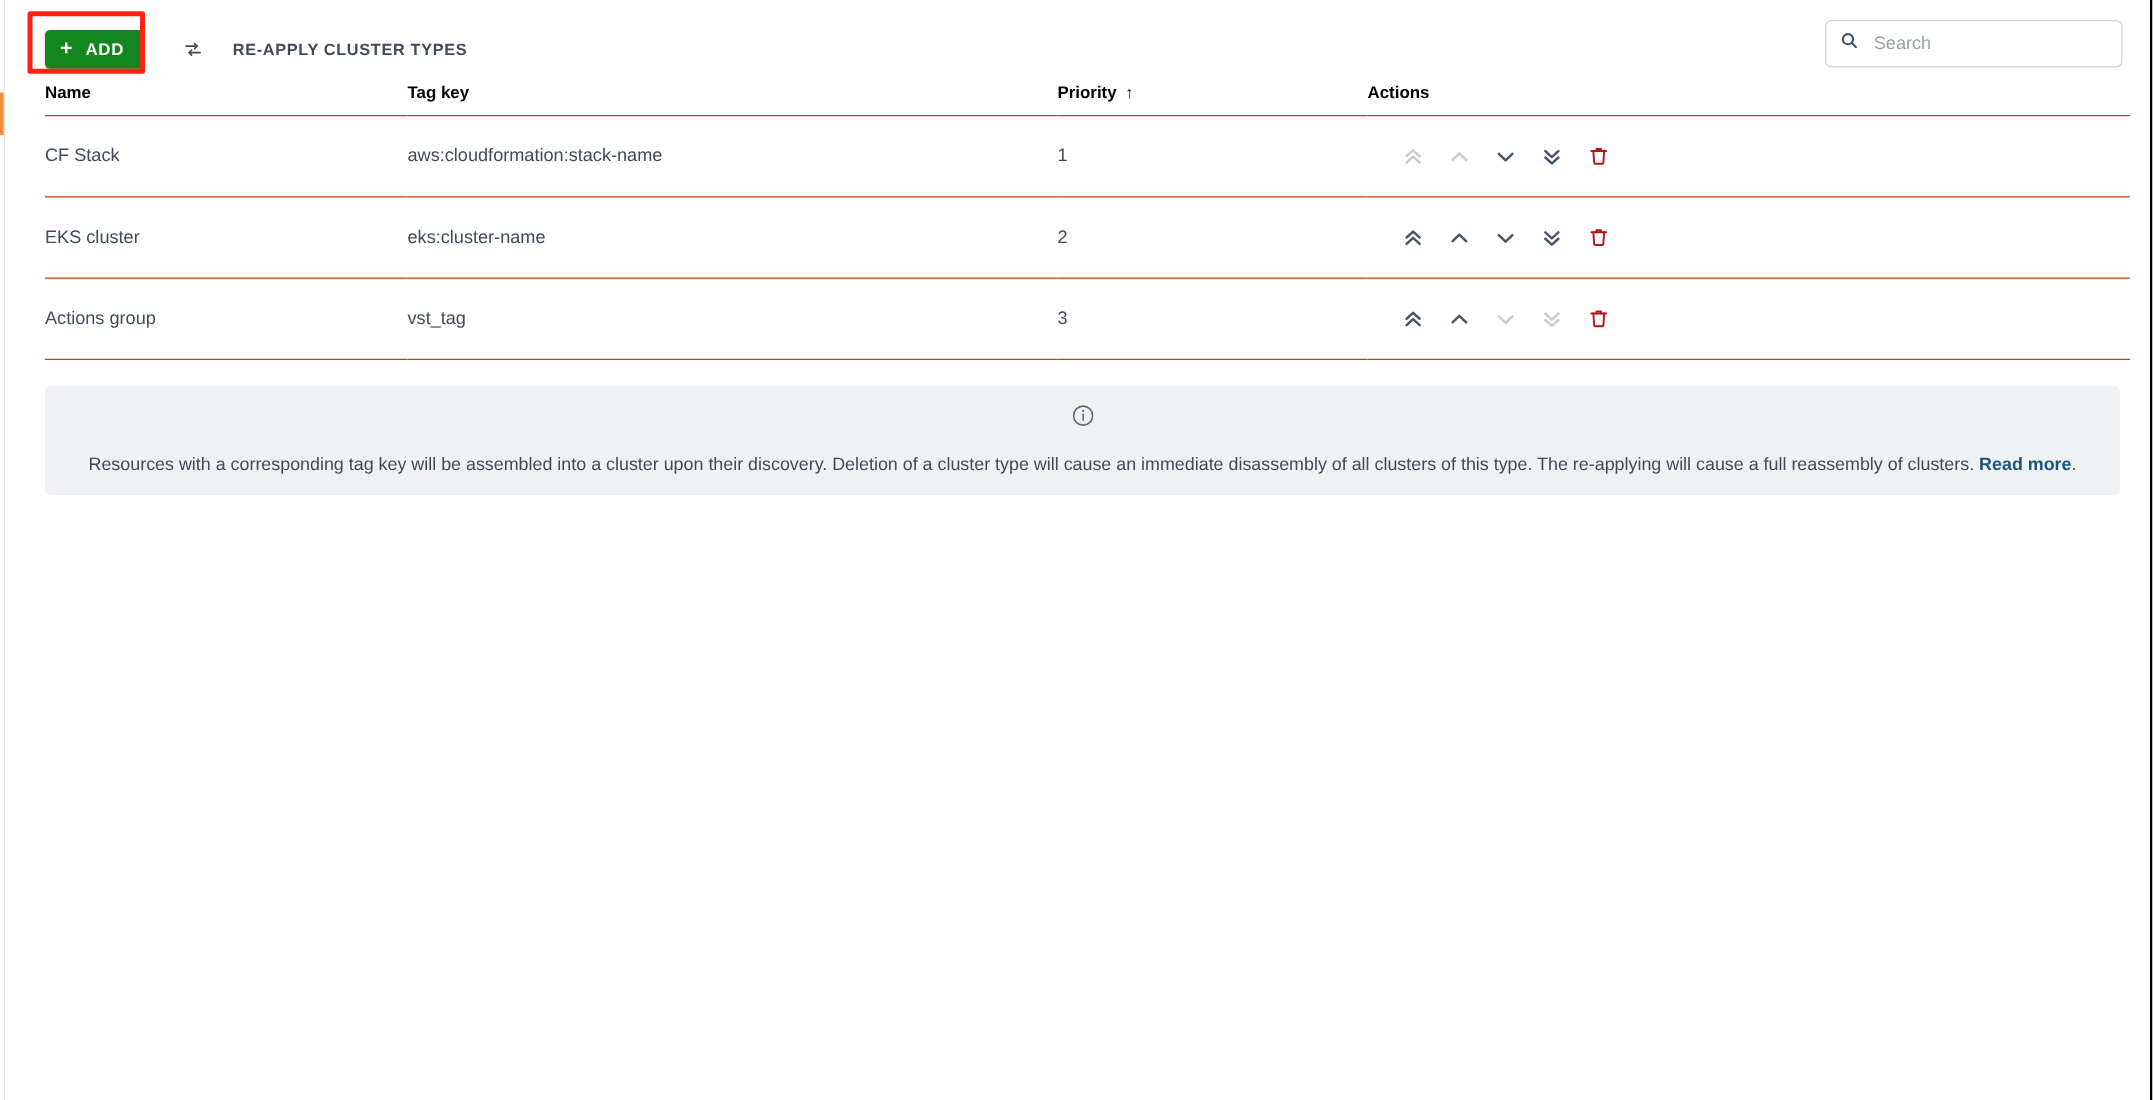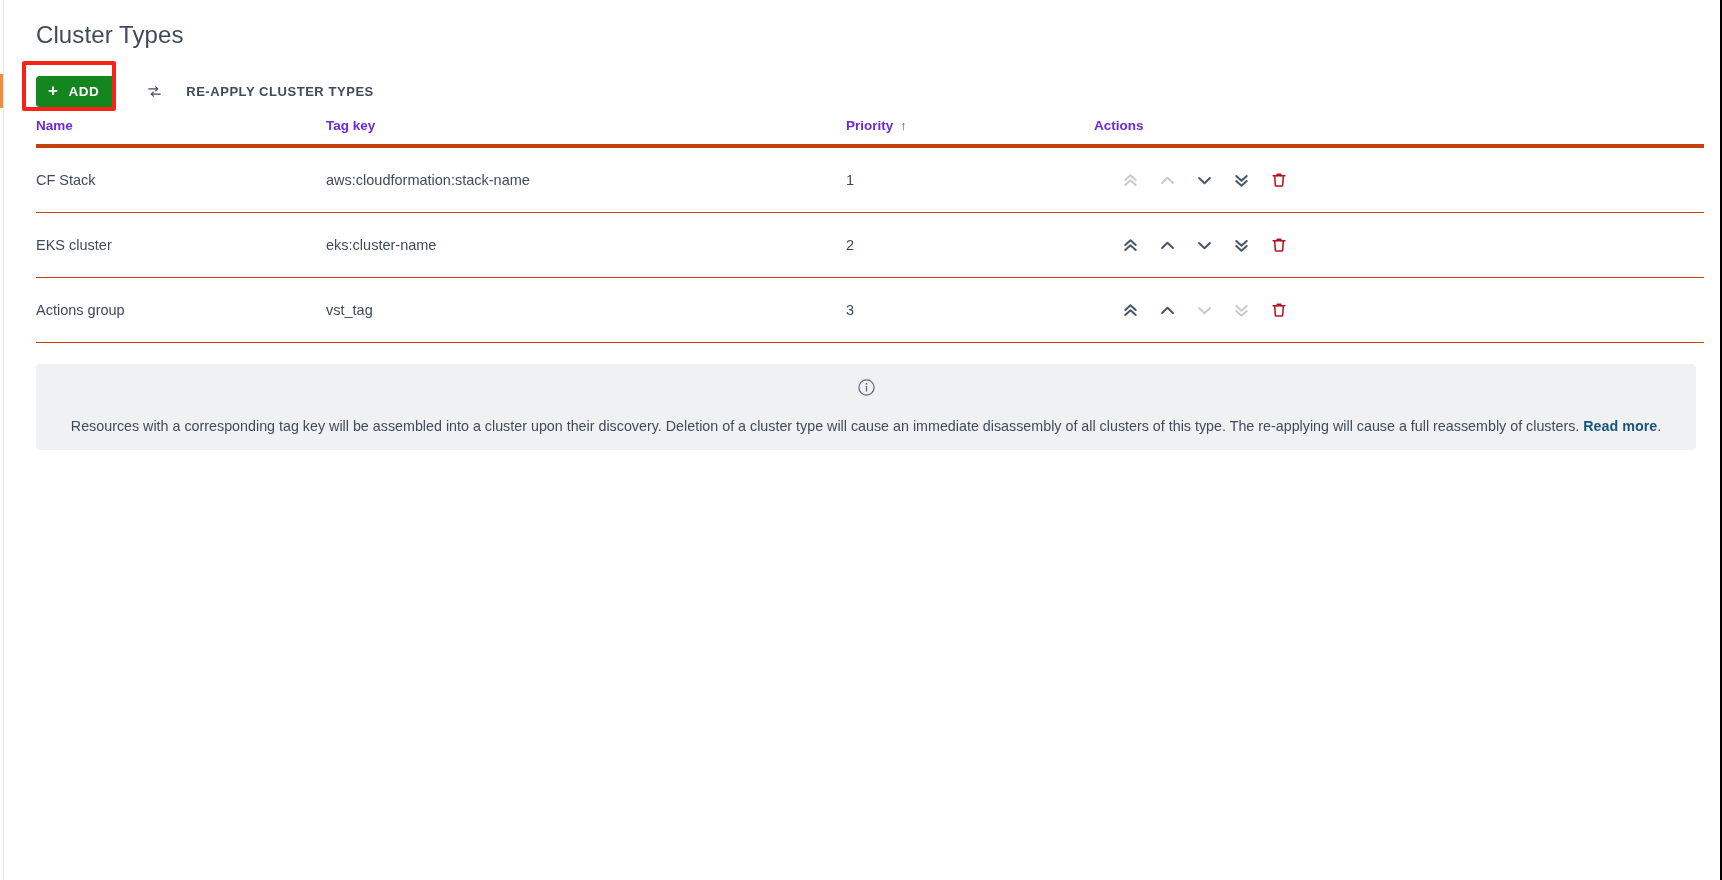--- a/index.html
+++ b/index.html
@@ -152,23 +152,23 @@
     width: calc(100% - 14px);
     margin-left: 14px;
     border-collapse: collapse;
     table-layout: fixed;
     margin-top: 4px;
   }
   table.grid th {
     text-align: left;
     font-size: 13.5px;
     font-weight: 700;
-    color: #6d28d9;
+    color: #000000;
     padding: 0 0 11px 0;
-    border-bottom: 4px solid #c2410c;
+    border-bottom: 1px solid #c2410c;
     vertical-align: bottom;
   }
   th.sorted { color: #17557f; }
   th .sort-arrow { margin-left: 7px; font-size: 13px; font-weight: 700; }
 
   table.grid td {
     font-size: 14.5px;
     color: #3f4b5b;
     padding: 17px 0;
     border-bottom: 1px solid #c2410c;
@@ -235,21 +235,20 @@
 
 <div class="page">
 
   <div class="left-rail">
     <div class="left-rail-accent"></div>
   </div>
   <div class="left-edge-line"></div>
 
   <div class="content">
 
-    <h1 class="page-title">Cluster Types</h1>
 
     <div class="toolbar">
 
       <div class="add-wrap">
         <button class="btn-add">
           <span class="plus">+</span>
           <span>ADD</span>
         </button>
         <div class="highlight-box"></div>
       </div>
@@ -259,20 +258,29 @@
           <svg width="15" height="15" viewBox="0 0 16 16" fill="none" stroke="currentColor" stroke-width="1.4" stroke-linecap="round" stroke-linejoin="round">
             <path d="M2 5.2h9.2"></path>
               <path d="M9.3 3.1l2.1 2.1-2.1 2.1"></path>
             <path d="M14 10.8H4.8"></path>
               <path d="M6.7 8.7l-2.1 2.1 2.1 2.1"></path>
           </svg>
         </span>
         <span>RE-APPLY CLUSTER TYPES</span>
       </button>
 
+      <div class="search-box">
+        <span>
+          <svg width="15" height="15" viewBox="0 0 16 16" fill="none" stroke="#46566b" stroke-width="1.9" stroke-linecap="round">
+            <circle cx="6.8" cy="6.8" r="4.3"></circle>
+              <path d="M10.1 10.1l3.4 3.4"></path>
+          </svg>
+        </span>
+        <input type="text" placeholder="Search" style="">
+      </div>
 
     </div>
 
     <table class="grid">
       <thead>
         <tr>
           <th class="col-name">Name</th>
           <th class="col-tag">Tag key</th>
           <th class="col-pri sorted">
             <span>Priority</span><span class="sort-arrow">↑</span>

